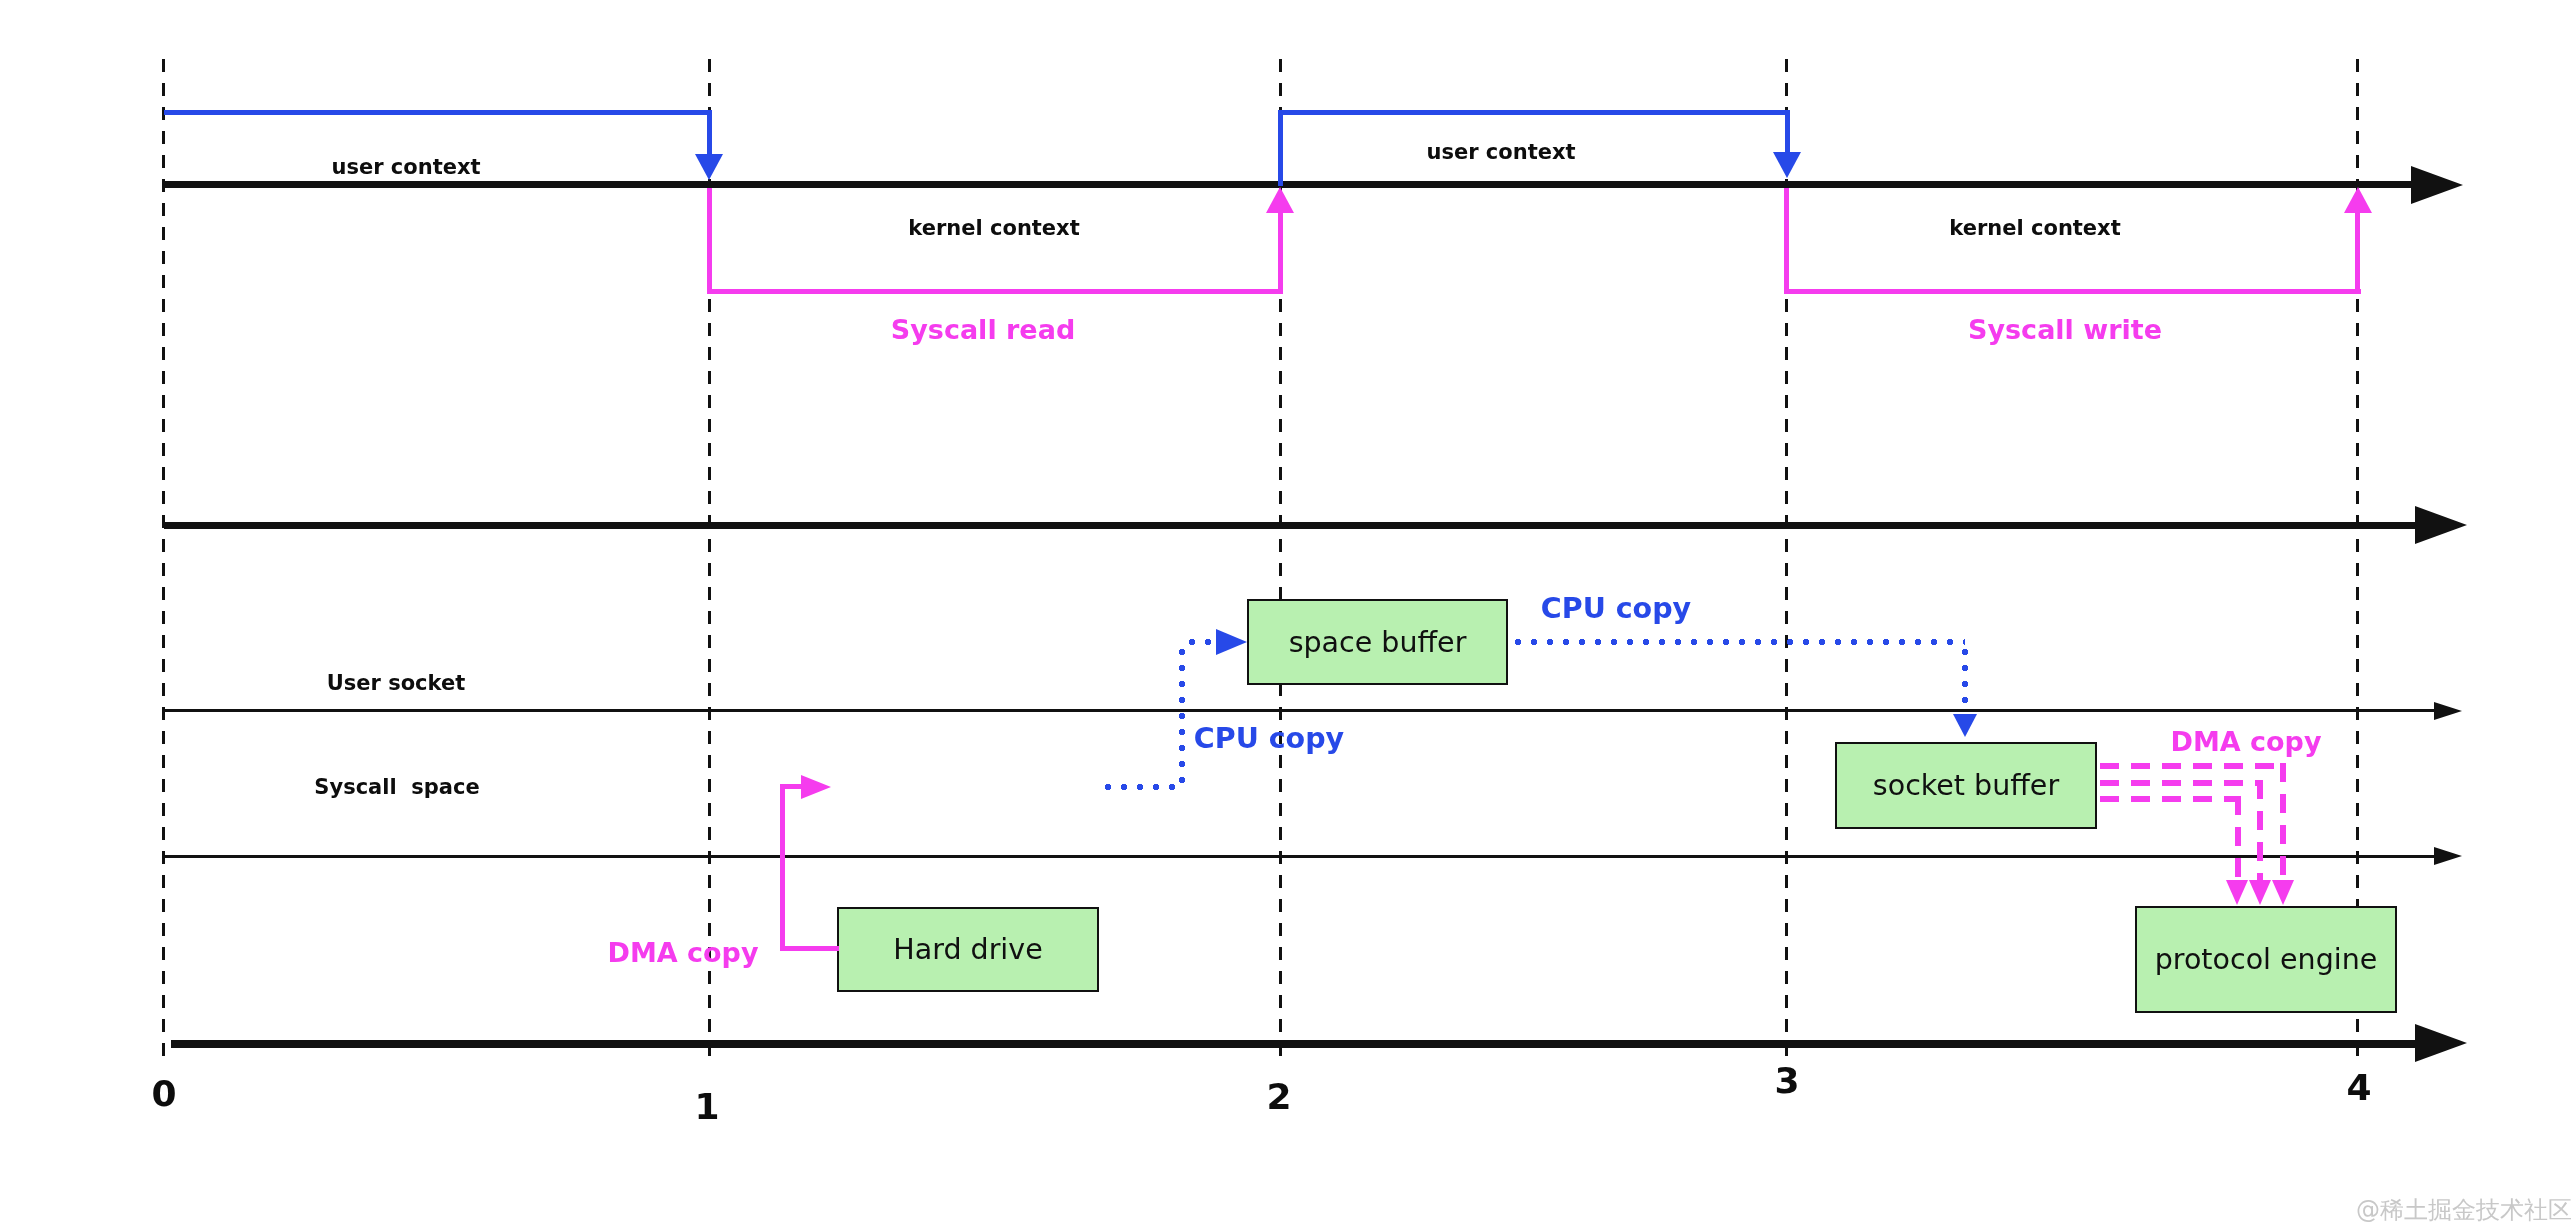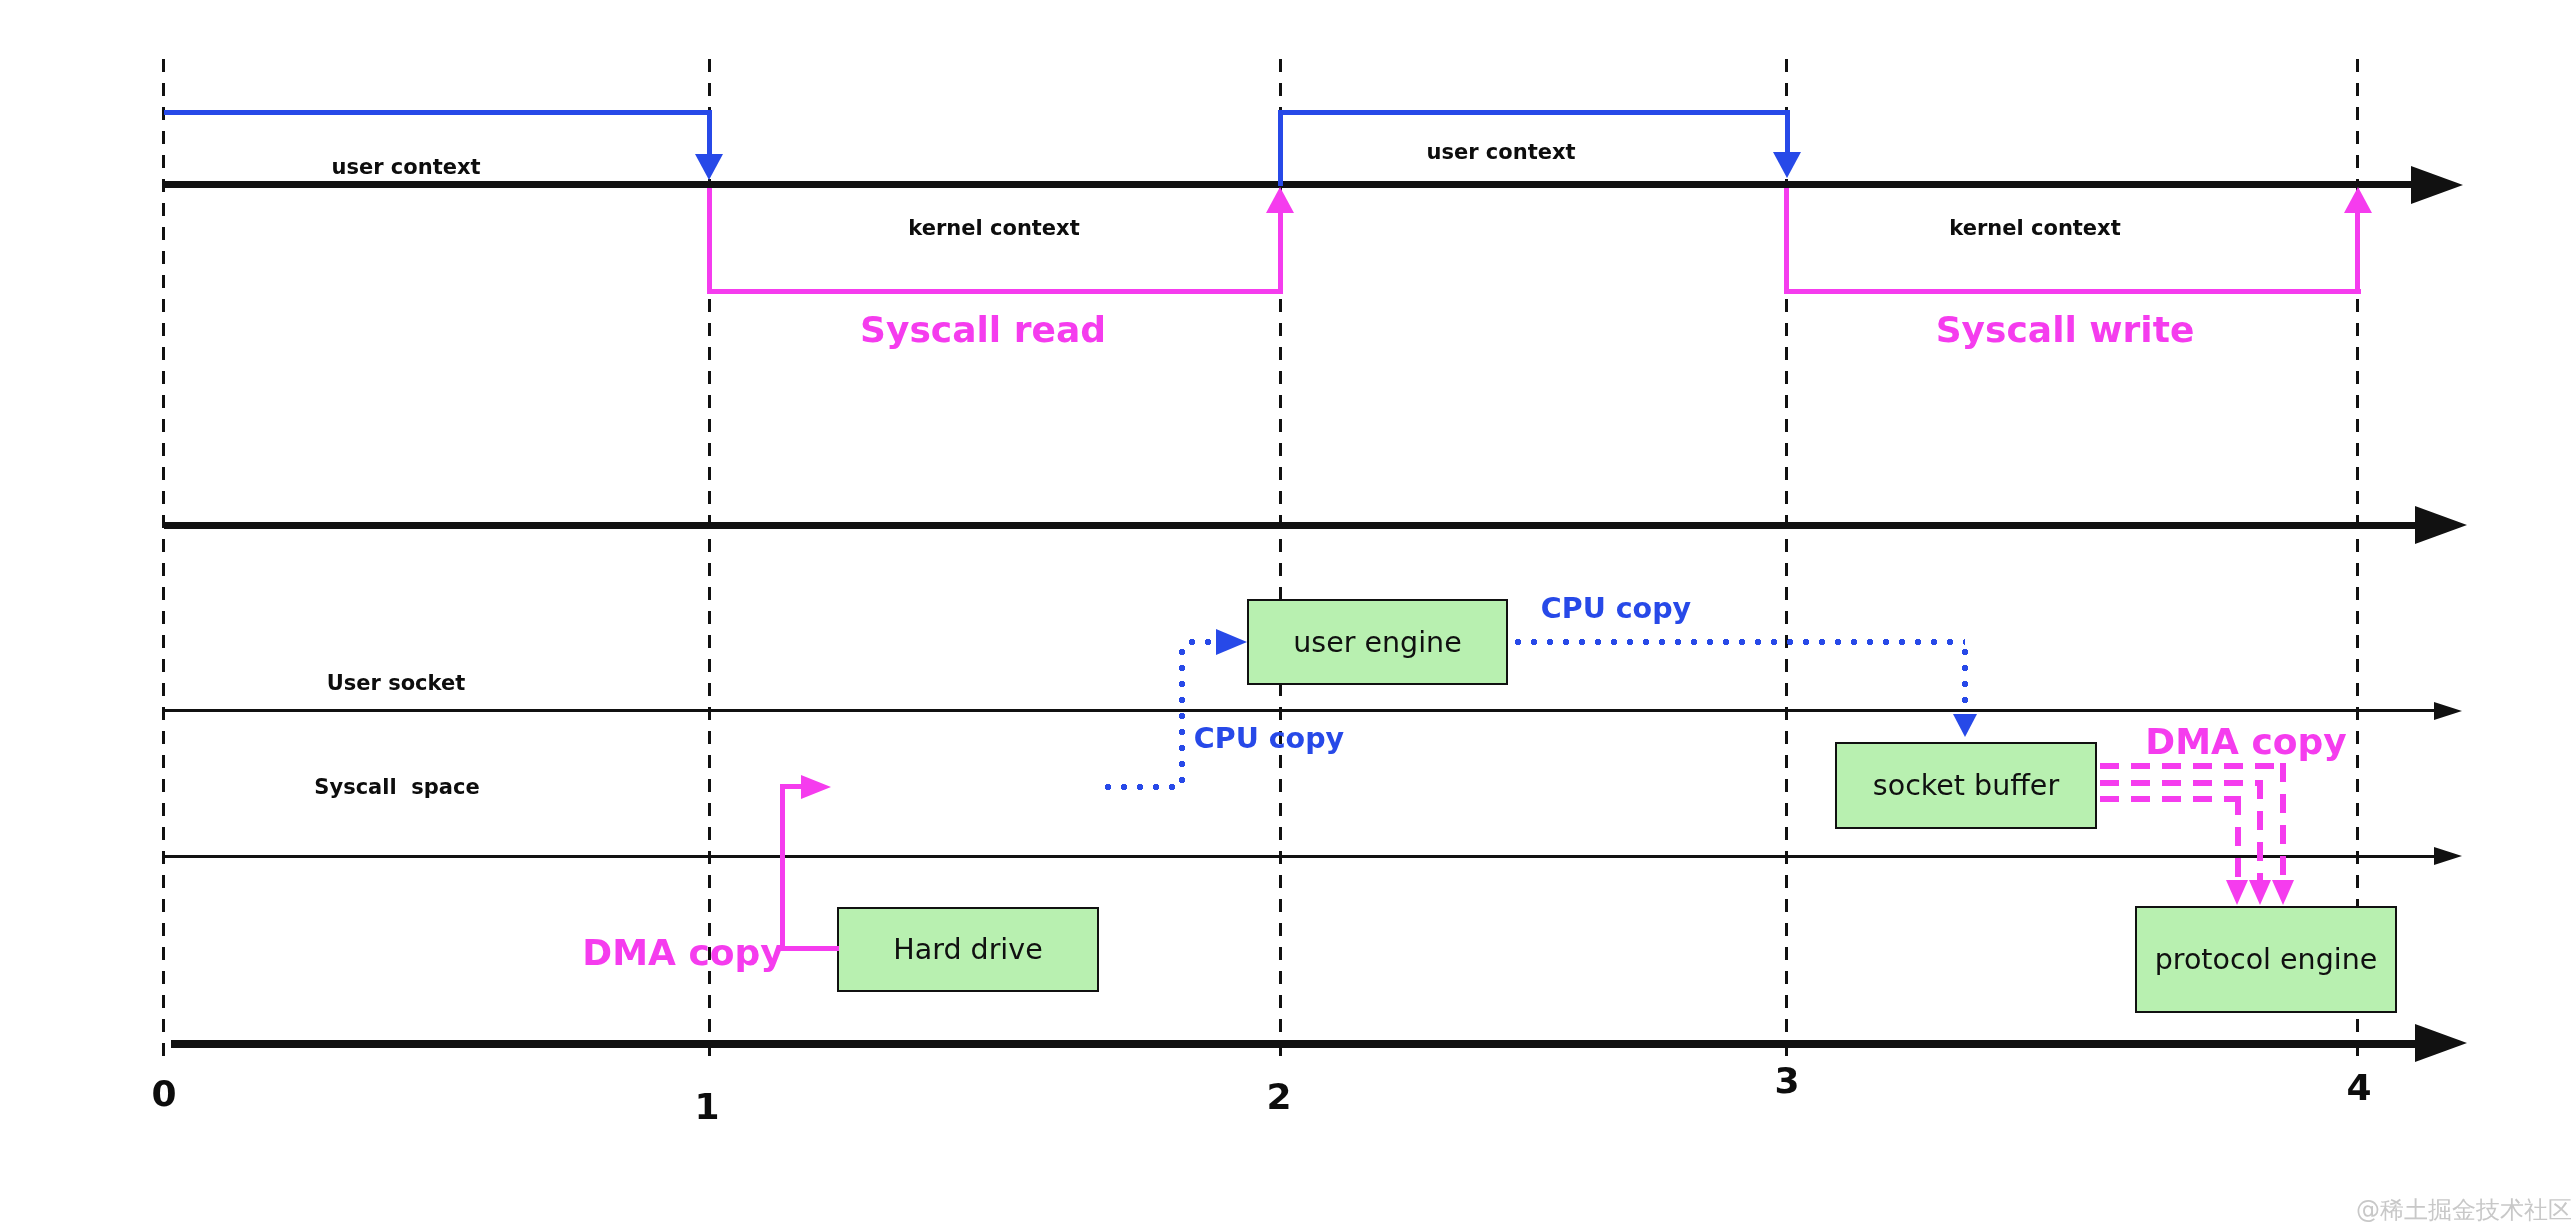--- a/index.html
+++ b/index.html
@@ -43,21 +43,21 @@
                border-left:30px solid var(--magenta,#f53cee);}
   .tri.d-mag{border-left:11.4px solid transparent;border-right:11.4px solid transparent;
                border-top:25px solid var(--magenta,#f53cee);}
 
   .box{position:absolute;box-sizing:border-box;background:var(--green-fill,#b9f1b1);
        border:2.8px solid var(--ink,#111);display:flex;align-items:center;justify-content:center;
        font-size:28.5px;color:#101010;}
   .lbl{position:absolute;transform:translate(-50%,-50%);font-weight:600;white-space:pre;}
   .lbl.black{color:#0d0d0d;font-size:21px;}
   .lbl.blue{color:var(--blue,#2749e8);font-size:28.5px;}
-  .lbl.mag{color:var(--magenta,#f53cee);font-size:36px;}
+  .lbl.mag{color:var(--magenta,#f53cee);font-size:27px;}
   .tick{position:absolute;transform:translate(-50%,-50%);font-weight:700;font-size:36px;color:#0d0d0d;}
   .watermark{position:absolute;transform:translate(-100%,-50%);
        color:var(--watermark-gray,#c8c8c8);font-size:24px;font-weight:400;white-space:pre;}
 </style>
 </head>
 <body>
 
 <div id="canvas">
 
   <div class="vdash" style="left:162px;top:59px;height:1002px"></div>
@@ -100,21 +100,21 @@
 
   <div class="hline" style="left:164px;top:709px;width:2270px;height:2.8px"></div>
   <div class="tri r-black-sm" style="left:2434px;top:702px"></div>
   <div class="hline" style="left:164px;top:855px;width:2270px;height:2.8px"></div>
   <div class="tri r-black-sm" style="left:2434px;top:847px"></div>
 
   <div class="lbl black" style="left:396px;top:683px">User socket</div>
   <div class="lbl black" style="left:397px;top:787px">Syscall  space</div>
 
   <div class="box" style="left:1247px;top:599px;width:261px;height:86px">
-    <span>user engine</span>
+    <span>space buffer</span>
   </div>
   <div class="box" style="left:837px;top:907px;width:262px;height:85px">
     <span>Hard drive</span>
   </div>
   <div class="box" style="left:1835px;top:742px;width:262px;height:87px">
     <span>socket buffer</span>
   </div>
   <div class="box" style="left:2135px;top:906px;width:262px;height:107px">
     <span>protocol engine</span>
   </div>

